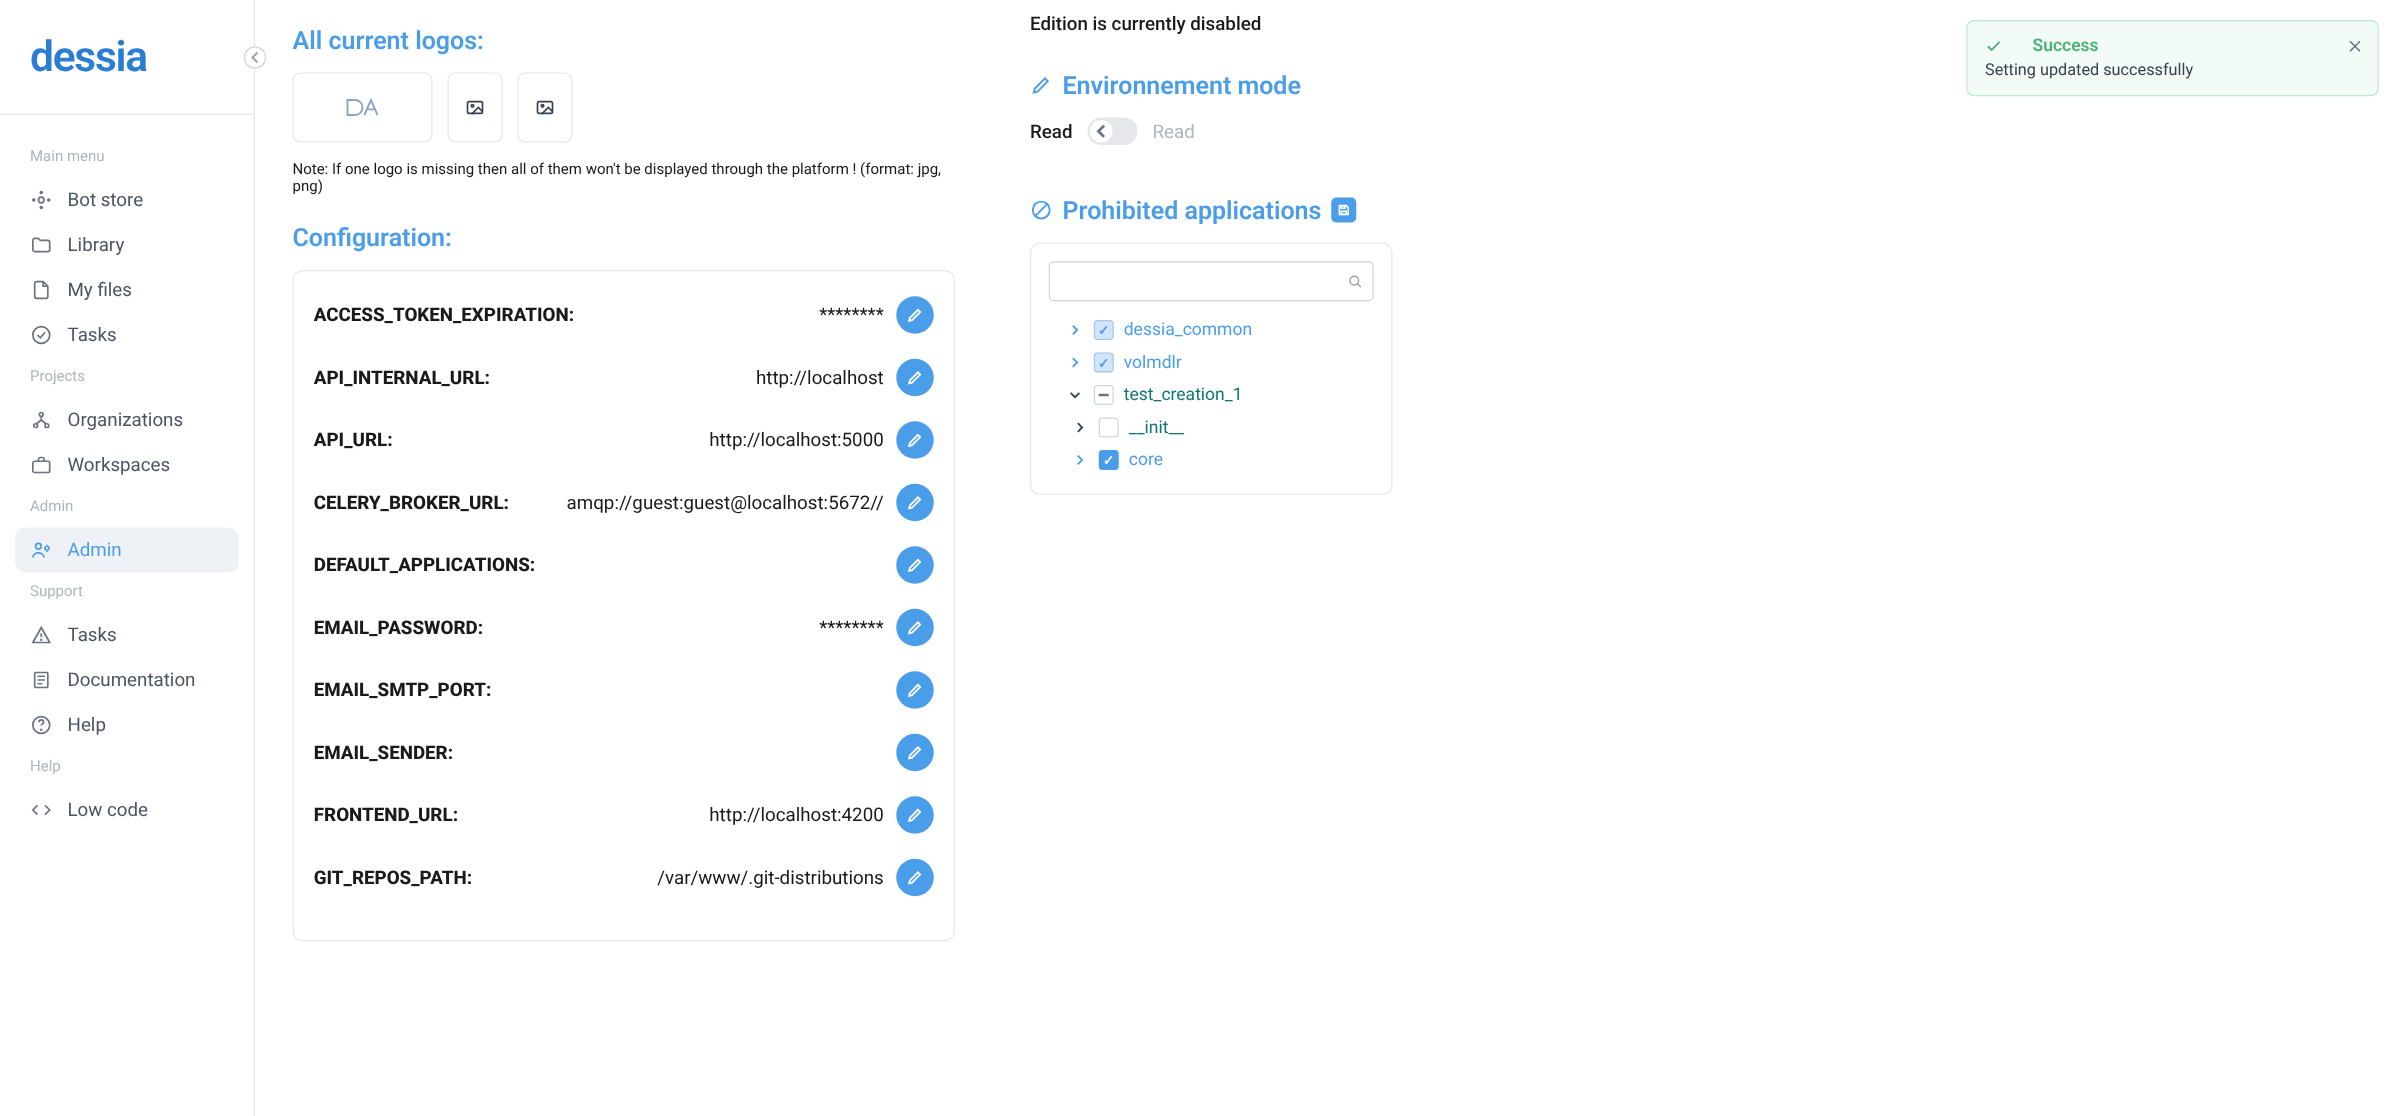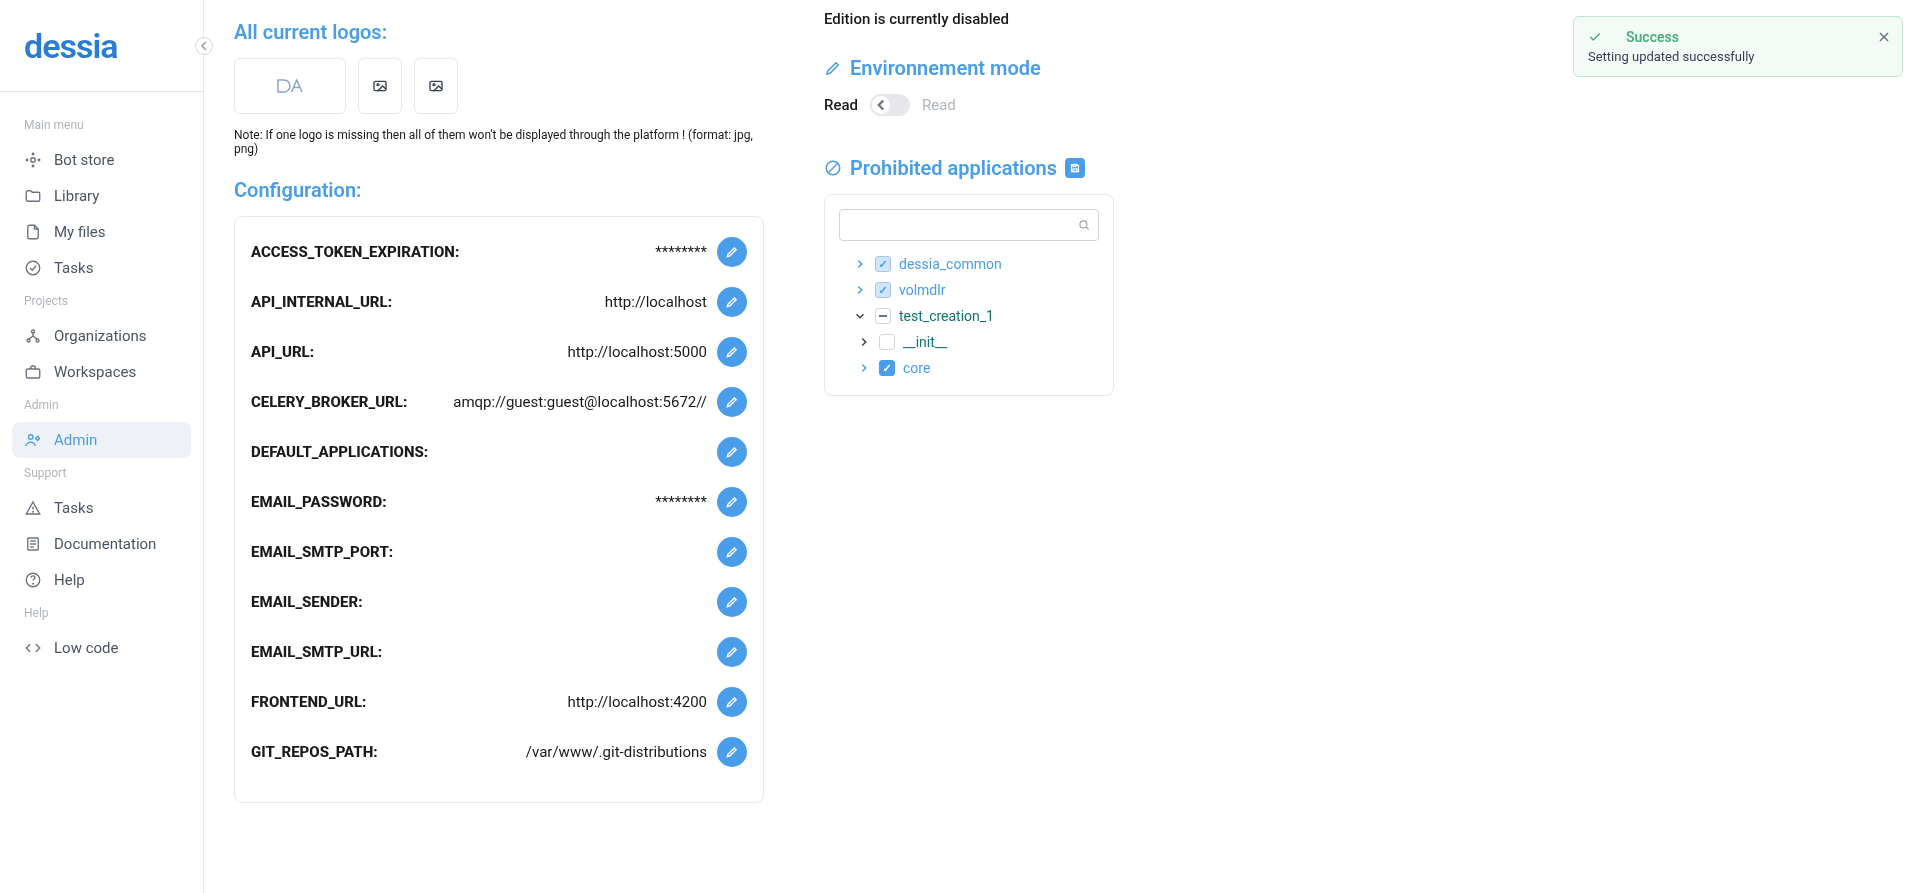--- a/index.html
+++ b/index.html
@@ -313,29 +313,20 @@
             <span class="config-key">EMAIL_SMTP_PORT:</span>
             <span class="config-val"></span>
             <span class="edit-btn">
               <svg viewBox="0 0 24 24" fill="none" stroke="currentColor" stroke-width="2.5">
                 <path d="M4 20l4-1 11-11-3-3L5 16l-1 4z"></path>
               </svg>
             </span>
           </div>
           <div class="config-row">
             <span class="config-key">EMAIL_SENDER:</span>
-            <span class="config-val"></span>
-            <span class="edit-btn">
-              <svg viewBox="0 0 24 24" fill="none" stroke="currentColor" stroke-width="2.5">
-                <path d="M4 20l4-1 11-11-3-3L5 16l-1 4z"></path>
-              </svg>
-            </span>
-          </div>
-          <div class="config-row">
-            <span class="config-key">EMAIL_SMTP_URL:</span>
             <span class="config-val"></span>
             <span class="edit-btn">
               <svg viewBox="0 0 24 24" fill="none" stroke="currentColor" stroke-width="2.5">
                 <path d="M4 20l4-1 11-11-3-3L5 16l-1 4z"></path>
               </svg>
             </span>
           </div>
           <div class="config-row">
             <span class="config-key">FRONTEND_URL:</span>
             <span class="config-val">http://localhost:4200</span>

